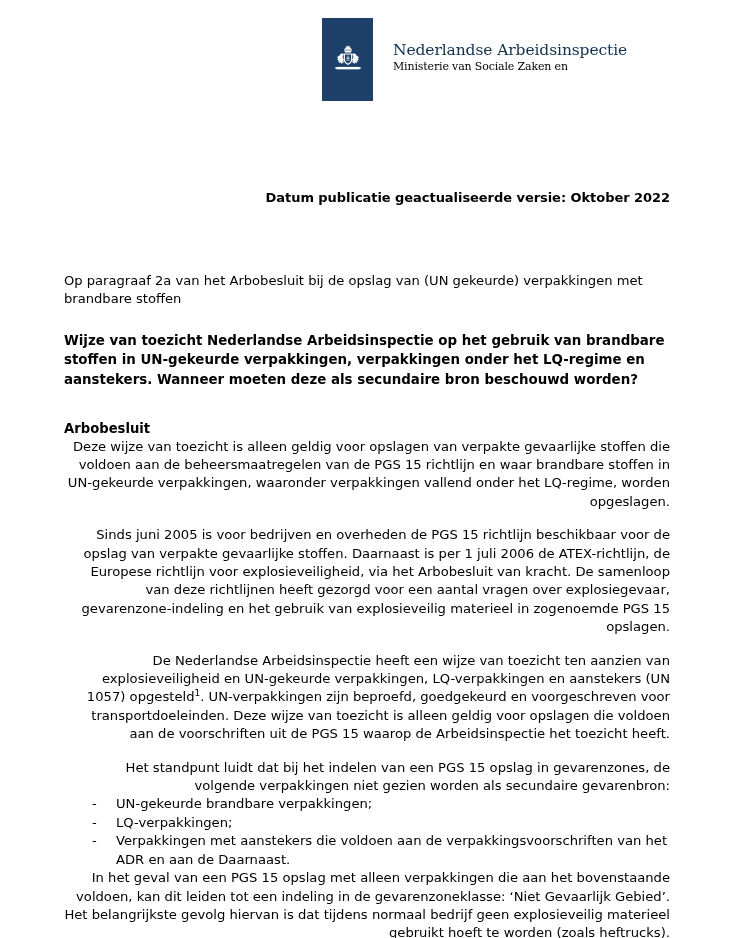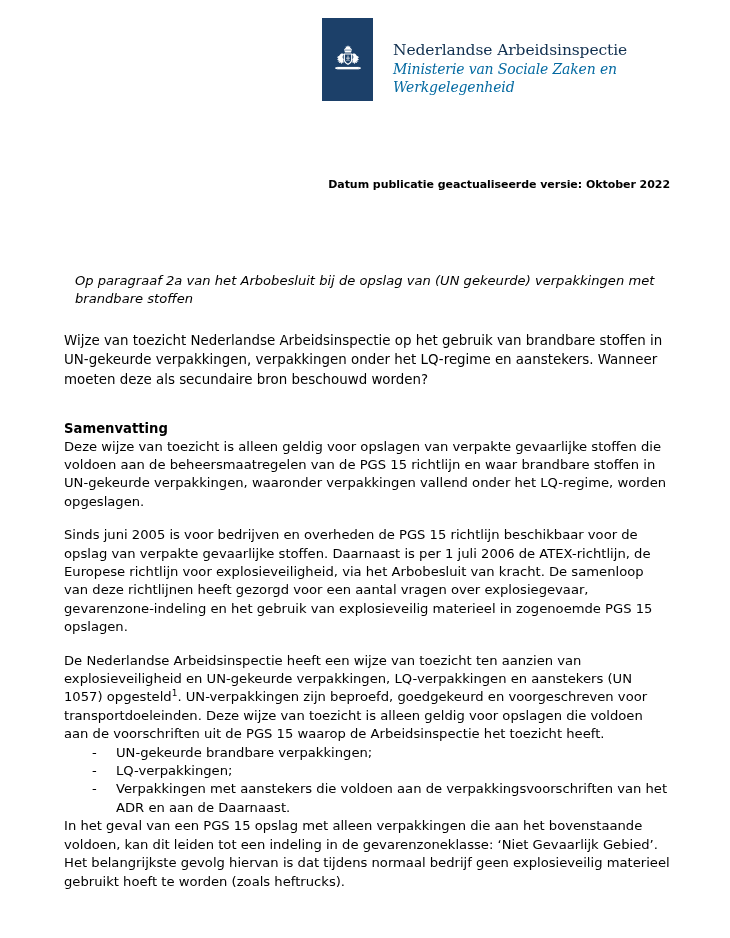--- a/index.html
+++ b/index.html
@@ -54,79 +54,78 @@
     white-space: nowrap;
   }
   .logo-line1 {
     font-family: "DejaVu Serif", "Liberation Serif", serif;
     font-size: 15.5px;
     color: #11304f;
     letter-spacing: -0.1px;
   }
   .logo-line2, .logo-line3 {
     font-family: "DejaVu Serif", "Liberation Serif", serif;
-    font-style: italic;
-    font-size: 14px;
-    color: #0369a1;
+    font-size: 11px;
+    color: #000000;
     letter-spacing: -0.15px;
   }
 
   
   .date-line {
     position: absolute;
     right: 60px;
-    top: 178px;
-    font-size: 11px;
+    top: 190px;
+    font-size: 13px;
     font-weight: bold;
     letter-spacing: -0.05px;
     white-space: nowrap;
   }
 
   
   .content {
     position: absolute;
     left: 64px;
     top: 272px;
     width: 606px;
   }
 
   .doc-title {
     font-size: 13.6px;
     font-weight: bold;
     margin: 0;
     line-height: 1.42;
   }
   .doc-subtitle {
-    font-style: italic;
     font-size: 13.1px;
-    margin: 0 0 0 11px;
+    margin: 0 0 0 0;
     line-height: 1.40;
     max-width: 604px;
   }
 
   .lead-question {
     font-size: 13.4px;
-    font-weight: normal;
+    font-weight: bold;
     line-height: 1.47;
     margin: 22px 0 0 0;
     max-width: 605px;
   }
 
   .section-head {
     font-size: 13.2px;
     font-weight: bold;
     margin: 30px 0 0 0;
     line-height: 1.35;
   }
 
   p.body {
     font-size: 13.15px;
     line-height: 1.40;
     margin: 0;
     max-width: 606px;
+    text-align: right;
   }
   p.body + p.body { margin-top: 15px; }
   .section-head + p.body { margin-top: 0; }
 
   .gap { margin-top: 15px; }
 
   sup {
     font-size: 9px;
     vertical-align: super;
     line-height: 0;
@@ -181,40 +180,40 @@
         <g fill="#ffffff">
           <path d="M31.2 23.6 h1.6 v4.0 h3.0 v1.5 h-3.0 v5.0 h-1.6 v-5.0 h-3.0 v-1.5 h3.0 Z" opacity="0.9"></path>
           <circle cx="29.0" cy="32.6" r="0.9" opacity="0.85"></circle>
           <circle cx="35.0" cy="32.6" r="0.9" opacity="0.85"></circle>
         </g>
       </svg>
     </div>
     <div class="logo-words">
       <div class="logo-line1">Nederlandse Arbeidsinspectie</div>
       <div class="logo-line2">Ministerie van Sociale Zaken en</div>
-      <div class="logo-line3">Werkgelegenheid</div>
     </div>
   </div>
 
   <div class="date-line">Datum publicatie geactualiseerde versie: Oktober 2022</div>
 
   <div class="content">
 
     <div class="doc-subtitle">Op paragraaf 2a van het Arbobesluit bij de opslag van (UN gekeurde) verpakkingen met brandbare stoffen</div>
 
     <div class="lead-question">Wijze van toezicht Nederlandse Arbeidsinspectie op het gebruik van brandbare stoffen in UN-gekeurde verpakkingen, verpakkingen onder het LQ-regime en aanstekers. Wanneer moeten deze als secundaire bron beschouwd worden?</div>
 
-    <h2 class="section-head">Samenvatting</h2>
+    <h2 class="section-head">Arbobesluit</h2>
 
     <p class="body">Deze wijze van toezicht is alleen geldig voor opslagen van verpakte gevaarlijke stoffen die voldoen aan de beheersmaatregelen van de PGS 15 richtlijn en waar brandbare stoffen in UN-gekeurde verpakkingen, waaronder verpakkingen vallend onder het LQ-regime, worden opgeslagen.</p>
 
     <p class="body">Sinds juni 2005 is voor bedrijven en overheden de PGS 15 richtlijn beschikbaar voor de opslag van verpakte gevaarlijke stoffen. Daarnaast is per 1 juli 2006 de ATEX-richtlijn, de Europese richtlijn voor explosieveiligheid, via het Arbobesluit van kracht. De samenloop van deze richtlijnen heeft gezorgd voor een aantal vragen over explosiegevaar, gevarenzone-indeling en het gebruik van explosieveilig materieel in zogenoemde PGS 15 opslagen.</p>
 
     <p class="body"><span>De Nederlandse Arbeidsinspectie heeft een wijze van toezicht ten aanzien van explosieveiligheid en UN-gekeurde verpakkingen, LQ-verpakkingen en aanstekers (UN 1057) opgesteld</span><sup>1</sup><span>. UN-verpakkingen zijn beproefd, goedgekeurd en voorgeschreven voor transportdoeleinden. Deze wijze van toezicht is alleen geldig voor opslagen die voldoen aan de voorschriften uit de PGS 15 waarop de Arbeidsinspectie het toezicht heeft.</span></p>
 
+    <p class="body">Het standpunt luidt dat bij het indelen van een PGS 15 opslag in gevarenzones, de volgende verpakkingen niet gezien worden als secundaire gevarenbron:</p>
 
     <ul class="dashlist">
       <li><span class="dash">-</span><span>UN-gekeurde brandbare verpakkingen;</span></li>
       <li><span class="dash">-</span><span>LQ-verpakkingen;</span></li>
       <li><span class="dash">-</span><span>Verpakkingen met aanstekers die voldoen aan de verpakkingsvoorschriften van het ADR en aan de Daarnaast.</span></li>
     </ul>
 
     <p class="body gap">In het geval van een PGS 15 opslag met alleen verpakkingen die aan het bovenstaande voldoen, kan dit leiden tot een indeling in de gevarenzoneklasse: ‘Niet Gevaarlijk Gebied’. Het belangrijkste gevolg hiervan is dat tijdens normaal bedrijf geen explosieveilig materieel gebruikt hoeft te worden (zoals heftrucks).</p>
 
   </div>

